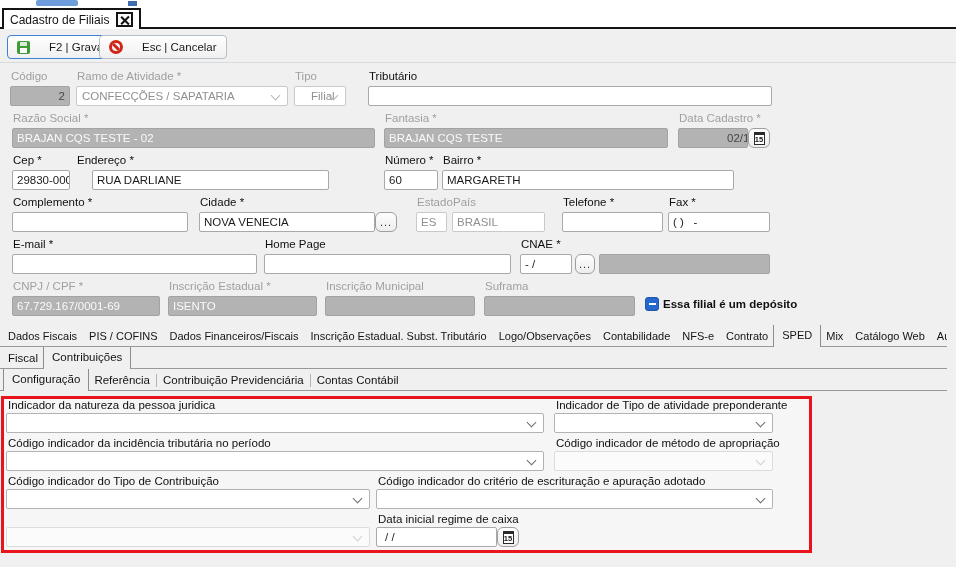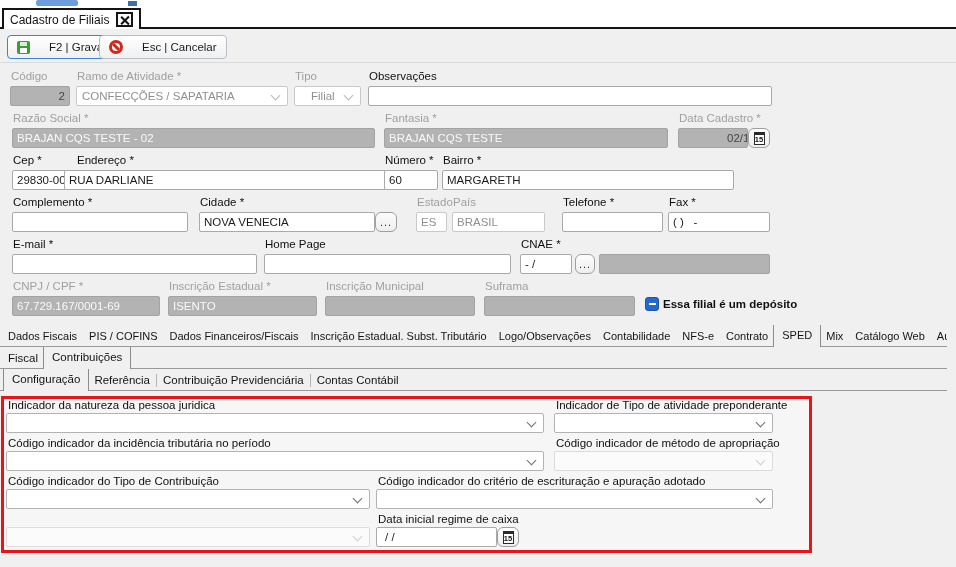--- a/index.html
+++ b/index.html
@@ -108,42 +108,42 @@
   </div>
   <div class="tbline"></div>
 
   <div class="L d" style="left:11px;top:70px;">Código</div>
   <div class="fld g dk ra" style="left:10px;top:86px;width:60px;">2</div>
 
   <div class="L d" style="left:77px;top:70px;">Ramo de Atividade *</div>
   <div class="combo dim" style="left:76px;top:86px;width:212px;"><span>CONFECÇÕES / SAPATARIA</span><i class="chev"></i></div>
 
   <div class="L d" style="left:295px;top:70px;">Tipo</div>
-  <div class="combo dim" style="left:294px;top:86px;width:67px;padding-left:16px;"><span>Filial</span><i class="chev"></i></div>
-
-  <div class="L" style="left:369px;top:70px;">Observações</div>
+  <div class="combo dim" style="left:294px;top:86px;width:52px;padding-left:16px;"><span>Filial</span><i class="chev"></i></div>
+
+  <div class="L" style="left:369px;top:70px;">Tributário</div>
   <div class="fld" style="left:368px;top:86px;width:404px;"></div>
 
   <div class="L d" style="left:13px;top:112px;">Razão Social *</div>
   <div class="fld g" style="left:12px;top:128px;width:363px;">BRAJAN CQS TESTE - 02</div>
 
   <div class="L d" style="left:385px;top:112px;">Fantasia *</div>
   <div class="fld g" style="left:384px;top:128px;width:284px;">BRAJAN CQS TESTE</div>
 
   <div class="L d" style="left:679px;top:112px;">Data Cadastro *</div>
   <div class="fld g dk" style="left:678px;top:128px;width:70px;padding-left:48px;">02/12/2024</div>
   <div class="mbtn" style="left:748px;top:128px;width:22px;">
       <span class="calg">15</span>
     </div>
 
   <div class="L" style="left:13px;top:154px;">Cep *</div>
   <div class="fld" style="left:12px;top:170px;width:58px;">29830-000</div>
 
   <div class="L" style="left:77px;top:154px;">Endereço *</div>
-  <div class="fld" style="left:64px;top:170px;width:350px;">RUA DARLIANE</div>
+  <div class="fld" style="left:92px;top:170px;width:237px;">RUA DARLIANE</div>
 
   <div class="L" style="left:385px;top:154px;">Número *</div>
   <div class="fld" style="left:384px;top:170px;width:54px;">60</div>
 
   <div class="L" style="left:443px;top:154px;">Bairro *</div>
   <div class="fld" style="left:442px;top:170px;width:292px;">MARGARETH</div>
 
   <div class="L" style="left:13px;top:196px;">Complemento *</div>
   <div class="fld" style="left:12px;top:212px;width:176px;"></div>
 

